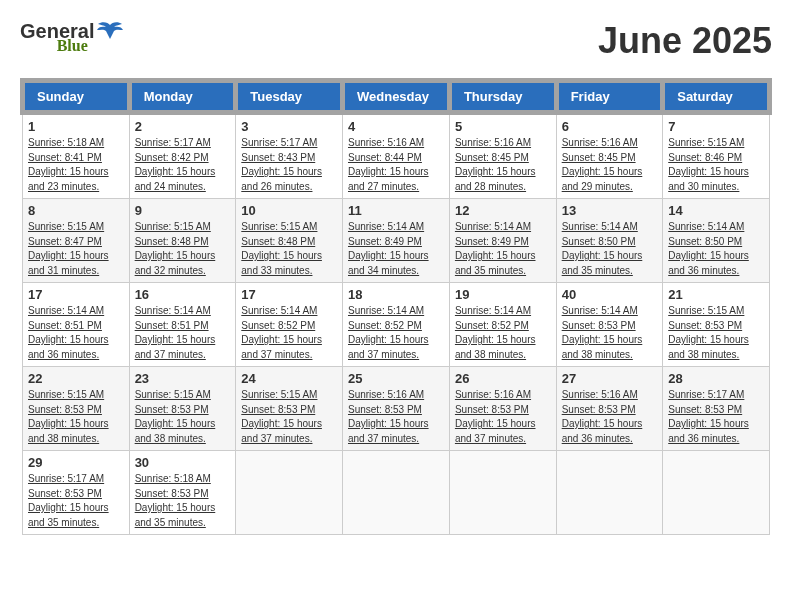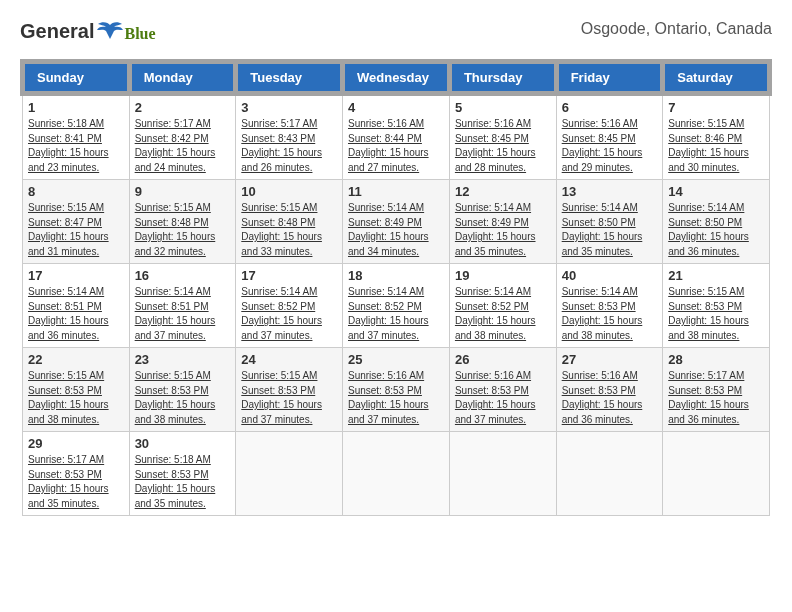--- a/index.html
+++ b/index.html
@@ -11,22 +11,22 @@
       padding: 20px;
     }
     .header {
       display: flex;
       justify-content: space-between;
       align-items: flex-start;
       margin-bottom: 16px;
     }
     .logo {
       display: flex;
-      flex-direction: row;
-      align-items: flex-end;
+      flex-direction: column;
+      align-items: center;
     }
     .logo-text {
       display: flex;
       align-items: center;
       gap: 2px;
     }
     .logo-bird {
       width: 28px;
       height: 22px;
     }
@@ -93,21 +93,21 @@
   <div class="logo">
     <div class="logo-text">
       <span style="font-size:20px;font-weight:bold;color:#333;">General</span>
       <svg class="logo-bird" viewBox="0 0 28 22" xmlns="http://www.w3.org/2000/svg">
         <path d="M14 4 C16 1, 22 0, 26 3 C24 4, 20 4, 18 6 C22 5, 26 6, 27 9 C24 9, 20 8, 18 10 L14 18 L10 10 C8 8, 4 9, 1 9 C2 6, 6 5, 10 6 C8 4, 4 4, 2 3 C6 0, 12 1, 14 4Z" fill="#2a6ebc"></path>
       </svg>
     </div>
     <span style="font-size:16px;font-weight:bold;color:#4d7c0f;margin-top:-6px;font-family:Liberation Serif, serif;">Blue</span>
   </div>
   <div class="title-block">
-    <div class="location">Osgoode, Ontario, Canada</div>
+    <div class="month-title">June 2025</div>
   </div>
 </div>
 
 <table class="calendar">
   <thead>
     <tr>
     <th>Sunday</th>
         <th>Monday</th>
         <th>Tuesday</th>
         <th>Wednesday</th>

